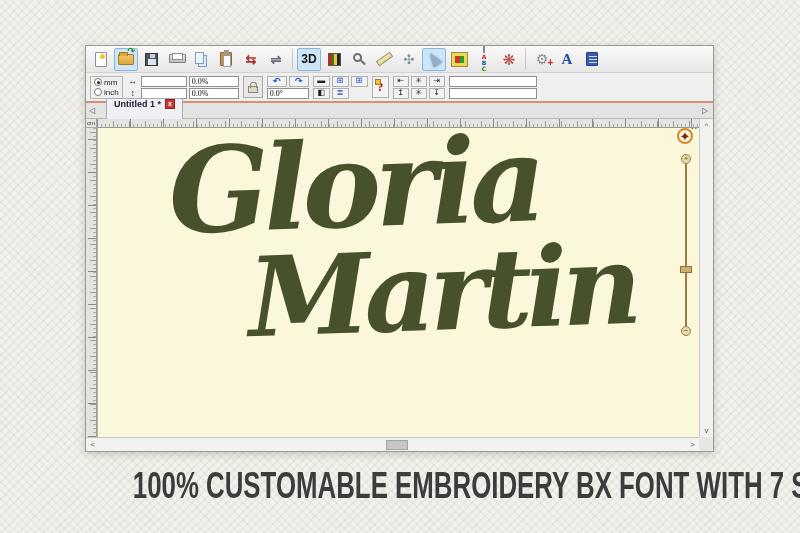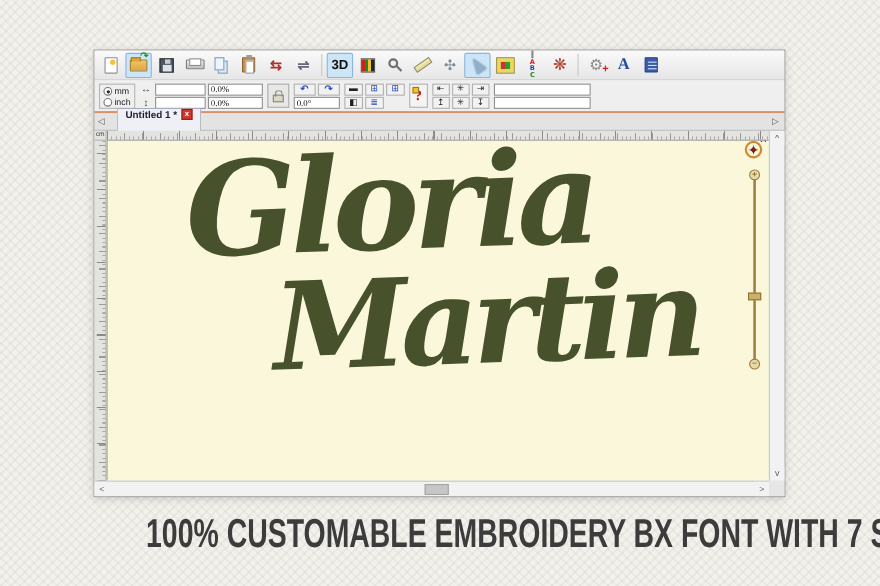--- a/index.html
+++ b/index.html
@@ -64,21 +64,21 @@
   .i-gearplus .plus{position:absolute;right:-5px;bottom:-2px;color:#cc2222;font-size:10px;font-weight:bold}
   .lbl-3d{font-weight:bold;font-size:12px;color:#111;font-family:"Liberation Sans",sans-serif}
   .lbl-A{font-weight:bold;font-size:15px;color:#1f4fa0;font-family:"Liberation Serif",serif}
 
   
   .toolbar-transform{
     height:28px;display:flex;align-items:center;gap:4px;padding:2px 4px;
     background:#efefef;font-size:8px;color:#222;
   }
   .unit-box{border:1px solid #b5b5b5;background:#efefef;padding:1px 3px;display:flex;flex-direction:column;gap:1px}
-  .radio-row{display:flex;align-items:flex-end;gap:2px}
+  .radio-row{display:flex;align-items:center;gap:2px}
   .radio{width:8px;height:8px;border:1px solid #777;border-radius:50%;background:#fff;position:relative}
   .radio.checked::after{content:"";position:absolute;left:2px;top:2px;width:3px;height:3px;background:#222;border-radius:50%}
   .wh-grid{display:grid;grid-template-columns:12px 46px 50px;grid-auto-rows:11px;gap:1px 2px;align-items:center}
   .mini-glyph{font-size:9px;text-align:center;color:#333;font-weight:bold}
   .tf-input{height:11px;border:1px solid #8f8f8f;background:#fff;font-size:8px;padding:0 2px;width:100%;font-family:Liberation Serif, serif}
   .lockbtn{width:20px;height:22px;border:1px solid #aaa;background:#e8e8e8;display:flex;align-items:center;justify-content:center}
   .i-lock{width:10px;height:7px;background:#ded8c8;border:1px solid #8a8578;position:relative;margin-top:4px}
   .i-lock::before{content:"";position:absolute;top:-5px;left:1px;width:5px;height:5px;border:1px solid #8a8578;border-bottom:none;border-radius:3px 3px 0 0}
   .undo-grid{display:grid;grid-template-columns:20px 20px;grid-auto-rows:11px;gap:1px 2px;align-items:center}
   .sbtn{height:11px;border:1px solid #b0b0b0;background:#f2f2f2;display:flex;align-items:center;justify-content:center;font-size:9px;line-height:1;color:#2255cc;font-weight:bold}

